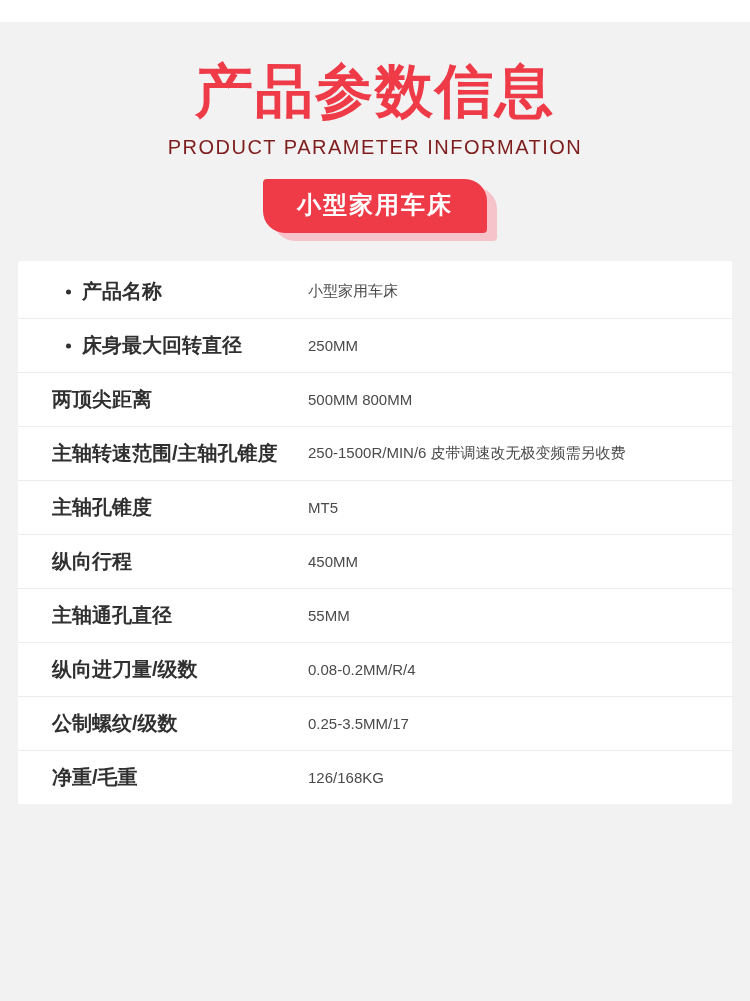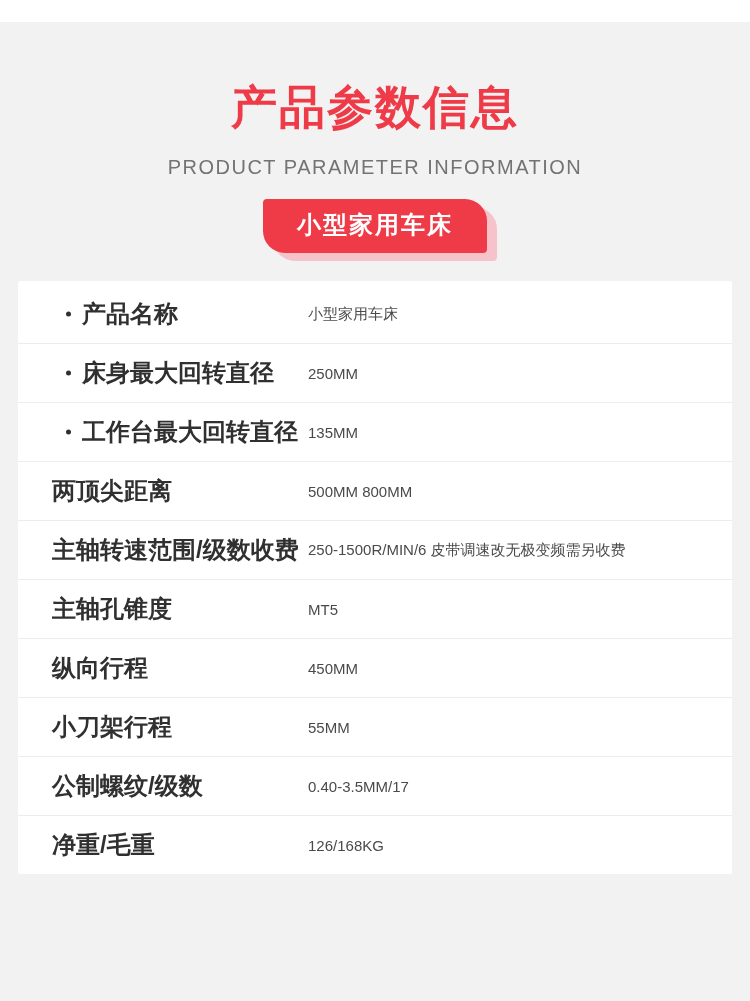--- a/index.html
+++ b/index.html
@@ -23,32 +23,32 @@
     height: 22px;
     background: #ffffff;
     width: 100%;
   }
   .header {
     background: #f2f2f2;
     padding-top: 36px;
     text-align: center;
   }
   .main-title {
-    font-size: 46px;
+    font-size: 58px;
     line-height: 66px;
     font-weight: bold;
     color: #ef3a47;
     letter-spacing: 2px;
-    margin: 16px;
+    margin: 0;
     font-family: "Liberation Sans", sans-serif;
   }
   .sub-title {
     font-size: 20px;
     letter-spacing: 1.5px;
-    color: #737373;
+    color: #7f1d1d;
     margin-top: 12px;
     font-family: "Liberation Sans", sans-serif;
     font-weight: 300;
   }
   .badge-wrap {
     margin-top: 20px;
     display: flex;
     justify-content: center;
   }
   .badge {
@@ -88,21 +88,21 @@
   }
   table.spec tr {
     border-bottom: 1px solid #ececec;
   }
   table.spec tr:last-child {
     border-bottom: none;
   }
   td.label {
     width: 290px;
     padding: 13px 0 13px 34px;
-    font-size: 24px;
+    font-size: 20px;
     color: #303030;
     font-weight: bold;
     box-sizing: border-box;
     vertical-align: middle;
     position: relative;
   }
   td.label .dot {
     position: absolute;
     left: 48px;
     top: 50%;
@@ -147,46 +147,46 @@
       <tbody>
           <tr>
             <td class="label has-dot"><span class="dot"></span><span>产品名称</span></td>
             <td class="value"><span>小型家用车床</span></td>
           </tr>
           <tr>
             <td class="label has-dot"><span class="dot"></span><span>床身最大回转直径</span></td>
             <td class="value"><span>250MM</span></td>
           </tr>
           <tr>
-            <td class="label has-dot"><span class="dot"></span><span>工作台最大回转直径</span></td>
-            <td class="value"><span>135MM</span></td>
-          </tr>
-          <tr>
             <td class="label"><span>两顶尖距离</span></td>
             <td class="value"><span>500MM   800MM</span></td>
           </tr>
           <tr>
-            <td class="label"><span>主轴转速范围/级数收费</span></td>
+            <td class="label"><span>主轴转速范围/主轴孔锥度</span></td>
             <td class="value"><span>250-1500R/MIN/6 皮带调速改无极变频需另收费</span></td>
           </tr>
           <tr>
             <td class="label"><span>主轴孔锥度</span></td>
             <td class="value"><span>MT5</span></td>
           </tr>
           <tr>
             <td class="label"><span>纵向行程</span></td>
             <td class="value"><span>450MM</span></td>
           </tr>
           <tr>
-            <td class="label"><span>小刀架行程</span></td>
+            <td class="label"><span>主轴通孔直径</span></td>
             <td class="value"><span>55MM</span></td>
           </tr>
           <tr>
+            <td class="label"><span>纵向进刀量/级数</span></td>
+            <td class="value"><span>0.08-0.2MM/R/4</span></td>
+          </tr>
+          <tr>
             <td class="label"><span>公制螺纹/级数</span></td>
-            <td class="value"><span>0.40-3.5MM/17</span></td>
+            <td class="value"><span>0.25-3.5MM/17</span></td>
           </tr>
           <tr>
             <td class="label"><span>净重/毛重</span></td>
             <td class="value"><span>126/168KG</span></td>
           </tr>
         </tbody>
     </table>
   </div>
 
 </div>

